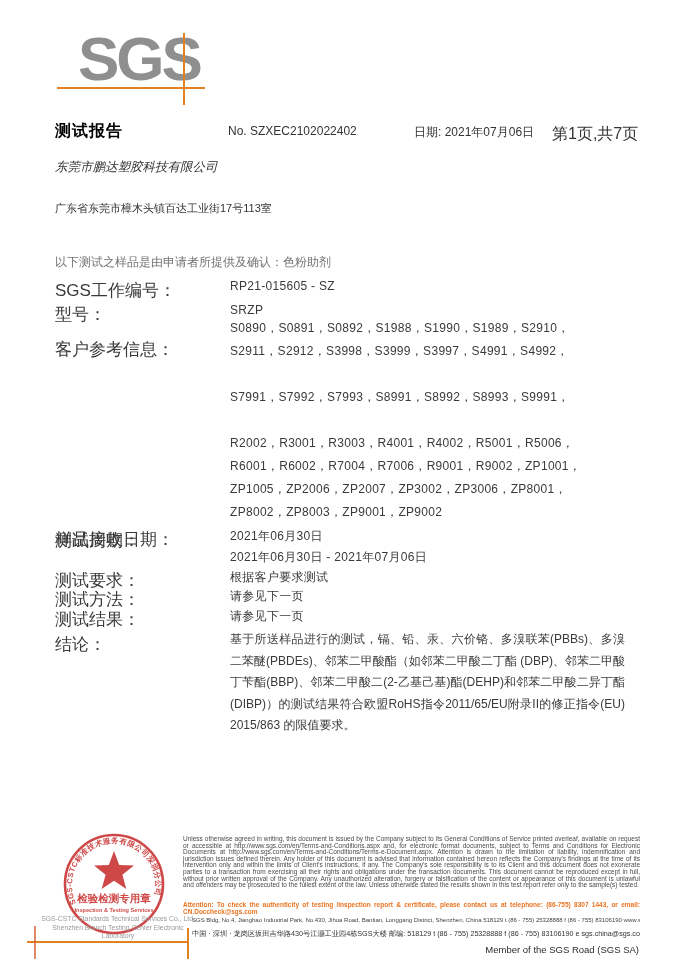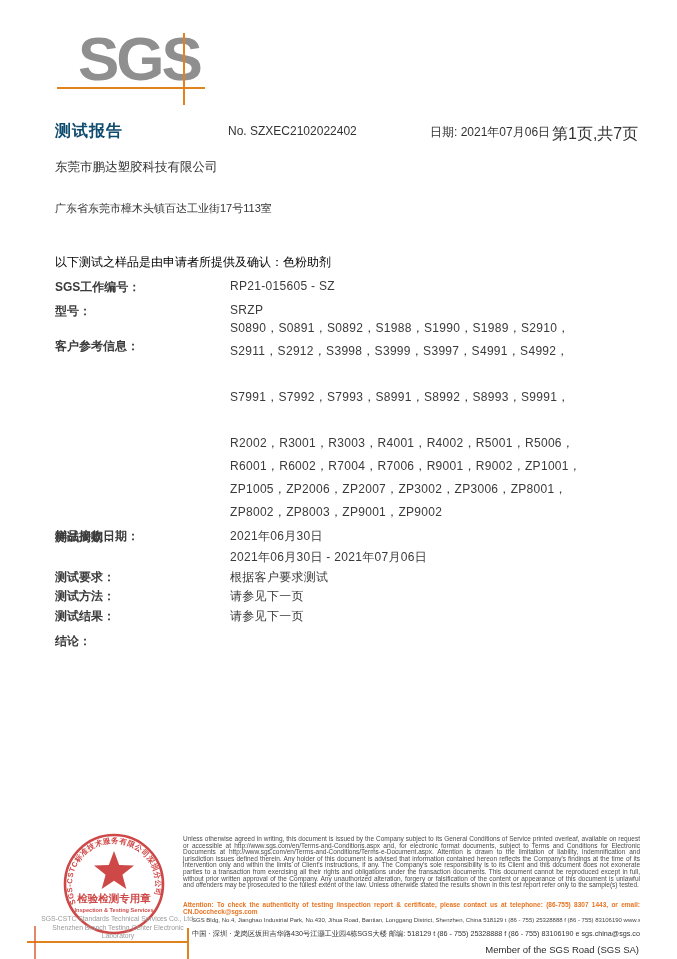--- a/index.html
+++ b/index.html
@@ -10,29 +10,29 @@
   }
   
   .logo-text {
     position:absolute; left:78px; top:30px; font-size:62px; font-weight:700;
     color:#8f8f8f; letter-spacing:-3px; line-height:58px;
     font-family:"Liberation Sans",sans-serif;
   }
   .logo-hline { position:absolute; left:57px; top:87px; width:148px; height:2px; background:#e0821e; }
   .logo-vline { position:absolute; left:183px; top:33px; width:2px; height:72px; background:#e0821e; }
   
-  .title { position:absolute; left:55px; top:121px; font-size:16px; font-weight:700; color:#0c4a6e; letter-spacing:1px; }
+  .title { position:absolute; left:55px; top:121px; font-size:16px; font-weight:700; color:#000000; letter-spacing:1px; }
   .hdr-no   { position:absolute; left:228px; top:124px; font-size:12px; color:#333; }
-  .hdr-date { position:absolute; left:430px; top:124px; font-size:12px; color:#333; }
+  .hdr-date { position:absolute; left:414px; top:124px; font-size:12px; color:#333; }
   .hdr-page { position:absolute; left:552px; top:124px; font-size:16px; color:#333; }
-  .company  { position:absolute; left:55px; top:159px; font-size:12.5px; color:#333; }
+  .company  { position:absolute; left:55px; top:159px; font-size:12.5px; color:#333;font-style:italic; }
   .comp-addr{ position:absolute; left:55px; top:185px; font-size:11px; color:#333;margin-top:16px; }
   
-  .intro { position:absolute; left:55px; top:254px; font-size:12px; color:#000000; }
-  .lbl { position:absolute; left:55px;  font-size:12px; color:#3a3a3a;font-weight:bold; }
+  .intro { position:absolute; left:55px; top:254px; font-size:12px; color:#737373; }
+  .lbl { position:absolute; left:55px;  font-size:17px; color:#3a3a3a; }
   .val { position:absolute; left:230px; font-size:12px; color:#3a3a3a; letter-spacing:0.3px; }
   .conclusion-text {
     position:absolute; left:230px; top:629px; width:395px;
     font-size:12px; line-height:21.5px; color:#3a3a3a; text-align:justify;
   }
   
   .stamp { position:absolute; left:48px; top:830px; width:132px; height:110px; opacity:0.88; }
   .lab-lines {
     position:absolute; left:36px; top:915px; width:164px; text-align:center;
     font-size:6.8px; line-height:8.5px; color:#9a9a9a;
@@ -101,20 +101,21 @@
   <div class="lbl" style="top:569px">测试要求：</div>
   <div class="val" style="top:569px">根据客户要求测试</div>
 
   <div class="lbl" style="top:588px">测试方法：</div>
   <div class="val" style="top:588px">请参见下一页</div>
 
   <div class="lbl" style="top:608px">测试结果：</div>
   <div class="val" style="top:608px">请参见下一页</div>
 
   <div class="lbl" style="top:633px">结论：</div>
+  <div class="conclusion-text">基于所送样品进行的测试，镉、铅、汞、六价铬、多溴联苯(PBBs)、多溴二苯醚(PBDEs)、邻苯二甲酸酯（如邻苯二甲酸二丁酯 (DBP)、邻苯二甲酸丁苄酯(BBP)、邻苯二甲酸二(2-乙基己基)酯(DEHP)和邻苯二甲酸二异丁酯(DIBP)）的测试结果符合欧盟RoHS指令2011/65/EU附录II的修正指令(EU) 2015/863 的限值要求。</div>
 
   <svg class="stamp" viewBox="0 0 132 110" xmlns="http://www.w3.org/2000/svg">
     <circle cx="66" cy="54" r="49" fill="none" stroke="#c92f2f" stroke-width="2.6"></circle>
     <path id="stamp-arc" d="M 29,75 A 42,42 0 1 1 103,75" fill="none"></path>
     <text font-size="7.5" fill="#c92f2f" letter-spacing="0.4" font-weight="700">
       <textPath href="#stamp-arc" startOffset="2">SGS-CSTC标准技术服务有限公司深圳分公司</textPath>
     </text>
     <polygon fill="#c92f2f" points="66,21 71.2,34.9 86,35.5 74.4,44.7 78.3,59 66,50.8 53.7,59 57.6,44.7 46,35.5 60.8,34.9"></polygon>
     <text x="66" y="72" text-anchor="middle" font-size="10.5" font-weight="700" fill="#c92f2f">检验检测专用章</text>
     <text x="66" y="82" text-anchor="middle" font-size="5.6" font-weight="700" fill="#c92f2f">Inspection &amp; Testing Services</text>

